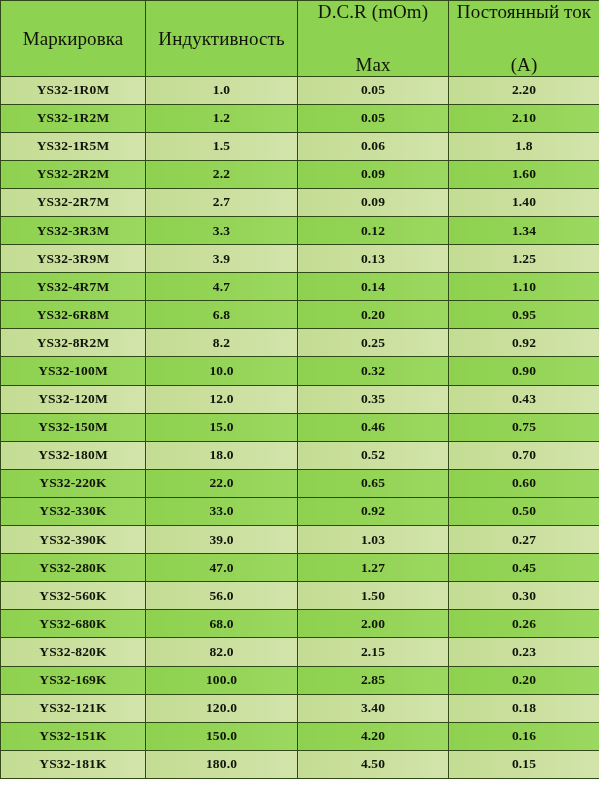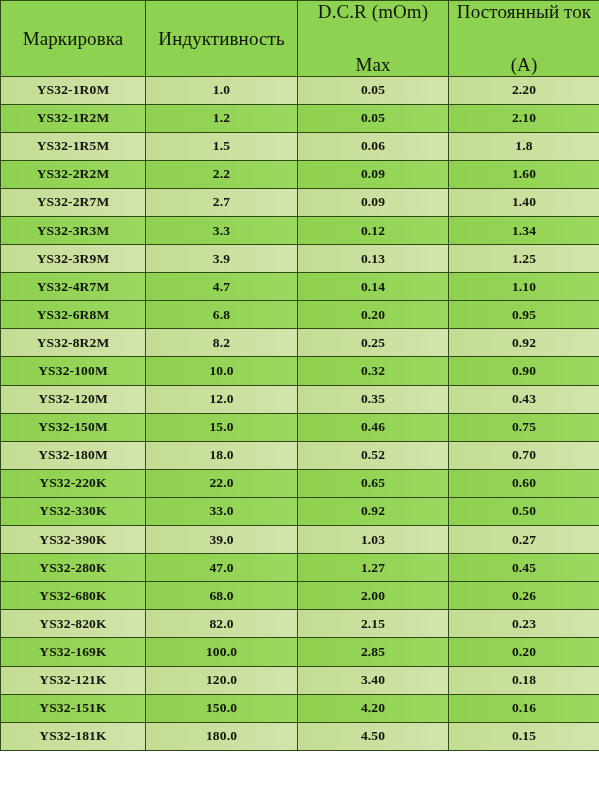--- a/index.html
+++ b/index.html
@@ -185,20 +185,26 @@
         <td>39.0</td>
         <td>1.03</td>
         <td>0.27</td>
       </tr>
       <tr class="even">
         <td>YS32-280K</td>
         <td>47.0</td>
         <td>1.27</td>
         <td>0.45</td>
       </tr>
+      <tr class="odd">
+        <td>YS32-560K</td>
+        <td>56.0</td>
+        <td>1.50</td>
+        <td>0.30</td>
+      </tr>
       <tr class="even">
         <td>YS32-680K</td>
         <td>68.0</td>
         <td>2.00</td>
         <td>0.26</td>
       </tr>
       <tr class="odd">
         <td>YS32-820K</td>
         <td>82.0</td>
         <td>2.15</td>

